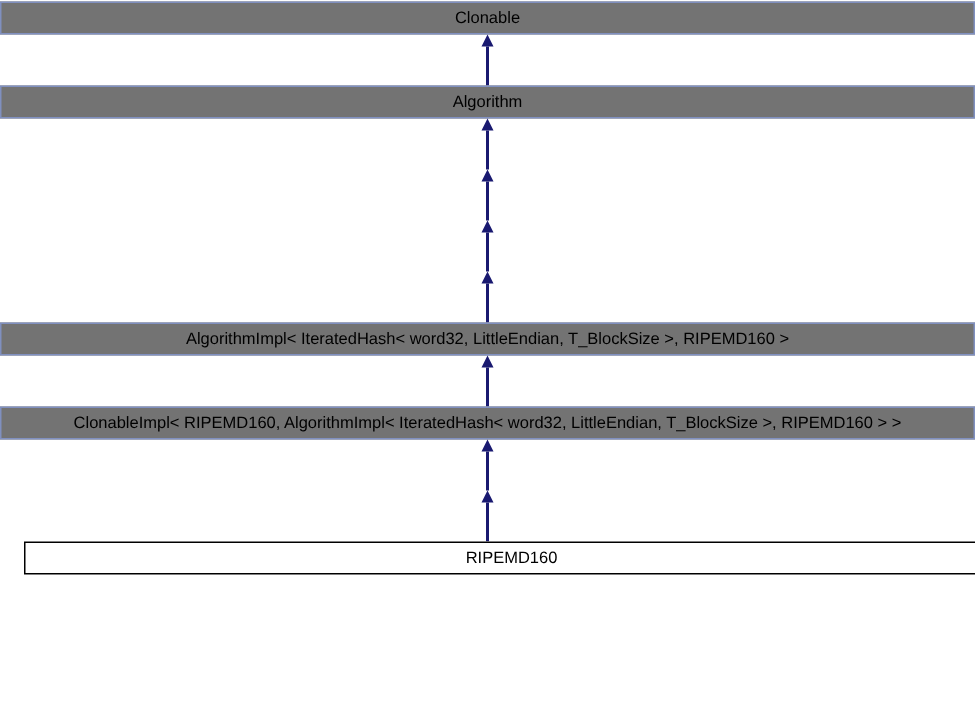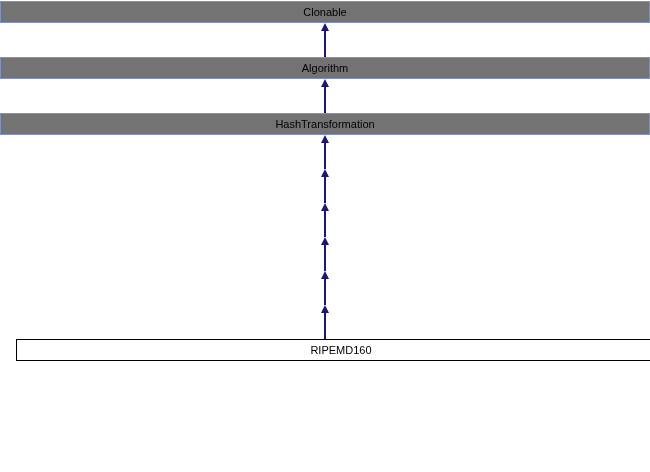--- a/index.html
+++ b/index.html
@@ -73,43 +73,46 @@
   </div>
 
   <div class="node">
     <span>Algorithm</span>
   </div>
   <div class="arrow">
     <div class="arrow-head"></div>
     <div class="arrow-line"></div>
   </div>
 
-  <div class="node">
-    <span>HashTransformation</span>
-  </div>
   <div class="arrow">
     <div class="arrow-head"></div>
     <div class="arrow-line"></div>
   </div>
 
   <div class="arrow">
     <div class="arrow-head"></div>
     <div class="arrow-line"></div>
   </div>
 
   <div class="arrow">
     <div class="arrow-head"></div>
     <div class="arrow-line"></div>
   </div>
 
+  <div class="node">
+    <span>AlgorithmImpl&lt; IteratedHash&lt; word32, LittleEndian, T_BlockSize &gt;, RIPEMD160 &gt;</span>
+  </div>
   <div class="arrow">
     <div class="arrow-head"></div>
     <div class="arrow-line"></div>
   </div>
 
+  <div class="node">
+    <span>ClonableImpl&lt; RIPEMD160, AlgorithmImpl&lt; IteratedHash&lt; word32, LittleEndian, T_BlockSize &gt;, RIPEMD160 &gt; &gt;</span>
+  </div>
   <div class="arrow">
     <div class="arrow-head"></div>
     <div class="arrow-line"></div>
   </div>
 
   <div class="arrow">
     <div class="arrow-head"></div>
     <div class="arrow-line"></div>
   </div>
 

